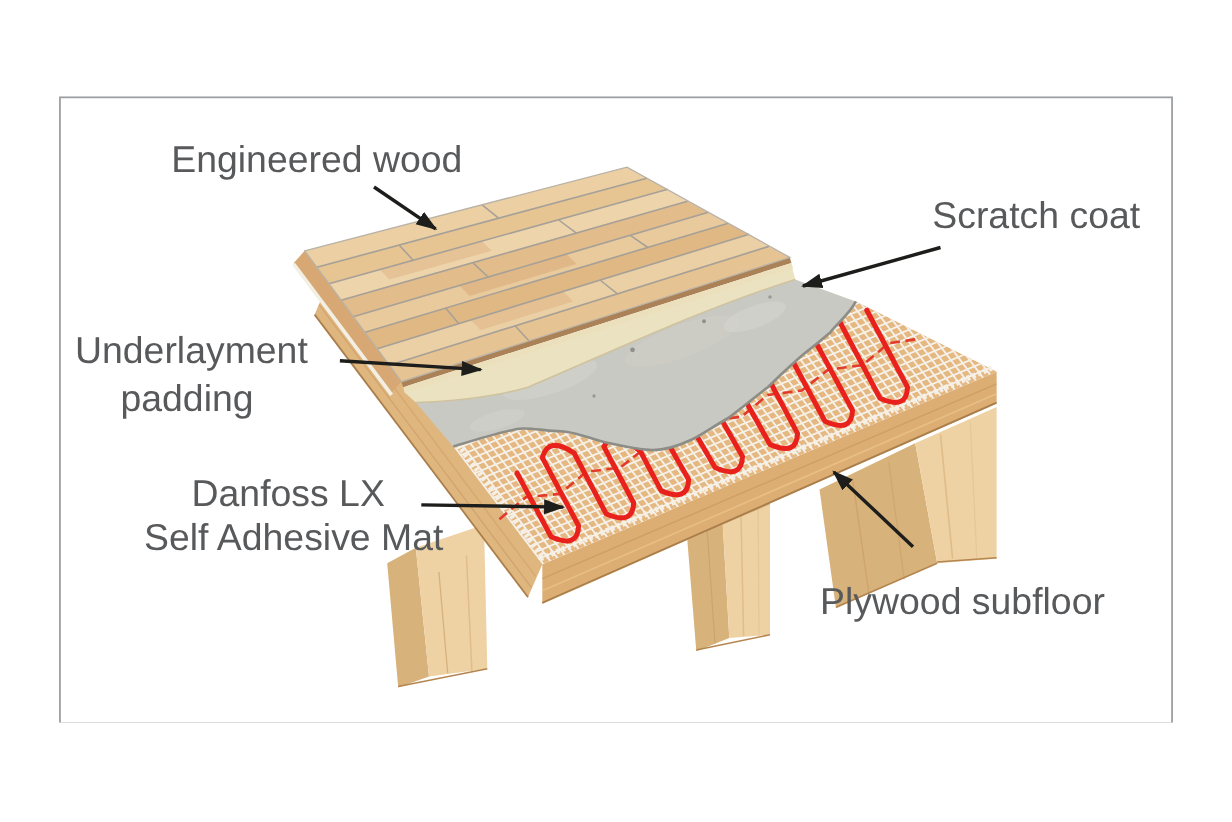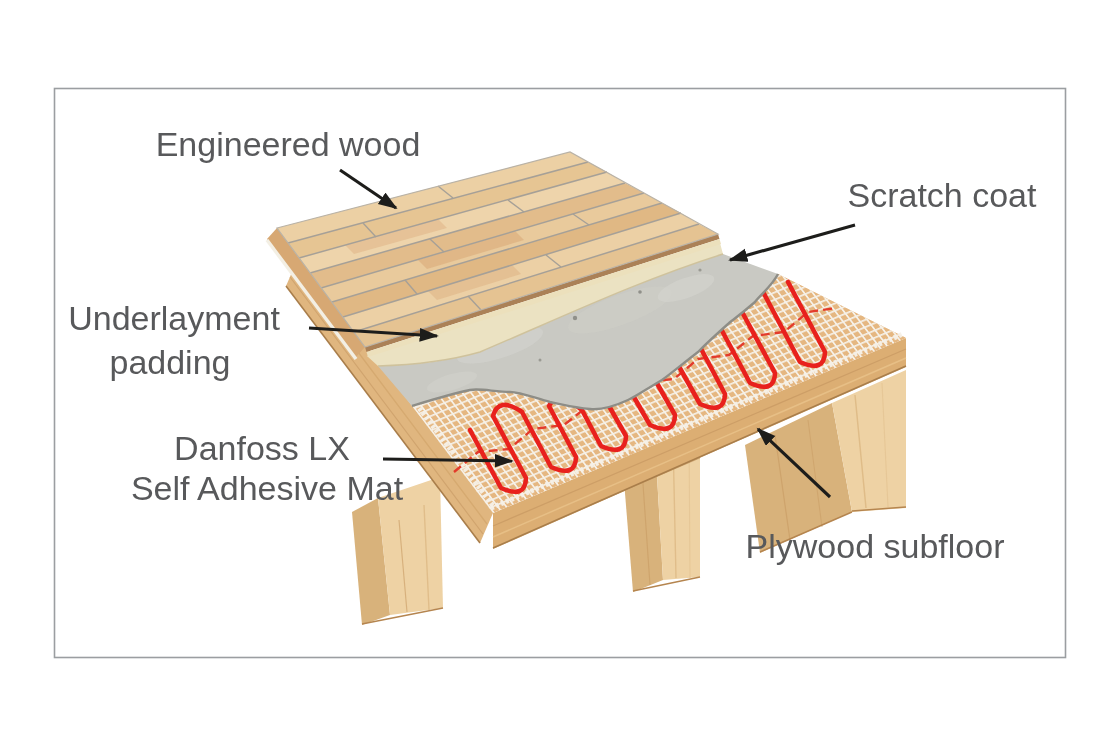--- a/index.html
+++ b/index.html
@@ -1,16 +1,16 @@
 <!DOCTYPE html>
 <html><head>
 <meta charset="utf-8">
 <style>
   html,body{margin:0;padding:0;background:#ffffff;}
-  #stage{position:relative;width:1120px;height:747px;background:#ffffff;overflow:hidden;
+  #stage{position:relative;width:1120px;height:657px;background:#ffffff;overflow:hidden;
          font-family:"Liberation Sans",sans-serif;}
   svg{position:absolute;left:0;top:0;}
   text.lbl{font-family:"Liberation Sans",sans-serif;font-size:34px;fill:#58595b;}
 </style>
 </head>
 <body>
 
 <div id="stage">
 <svg width="1120" height="747" viewBox="0 0 1120 747">
 

